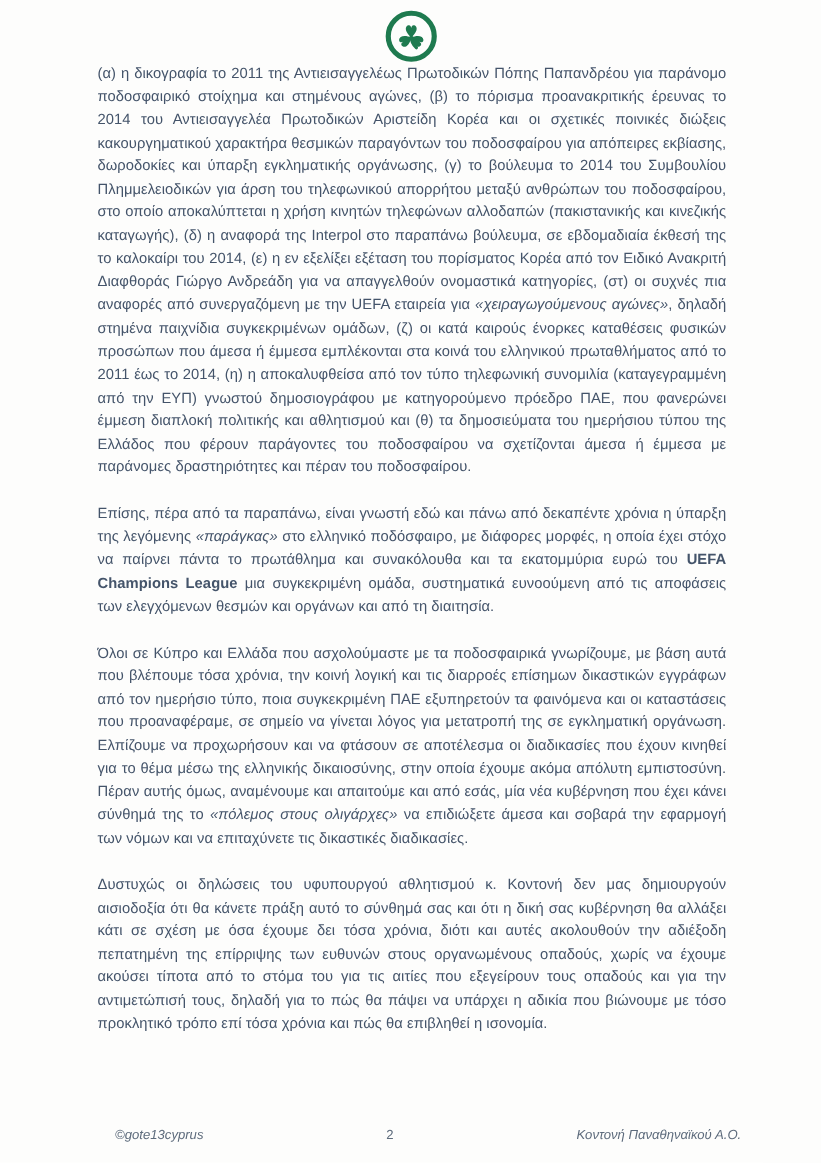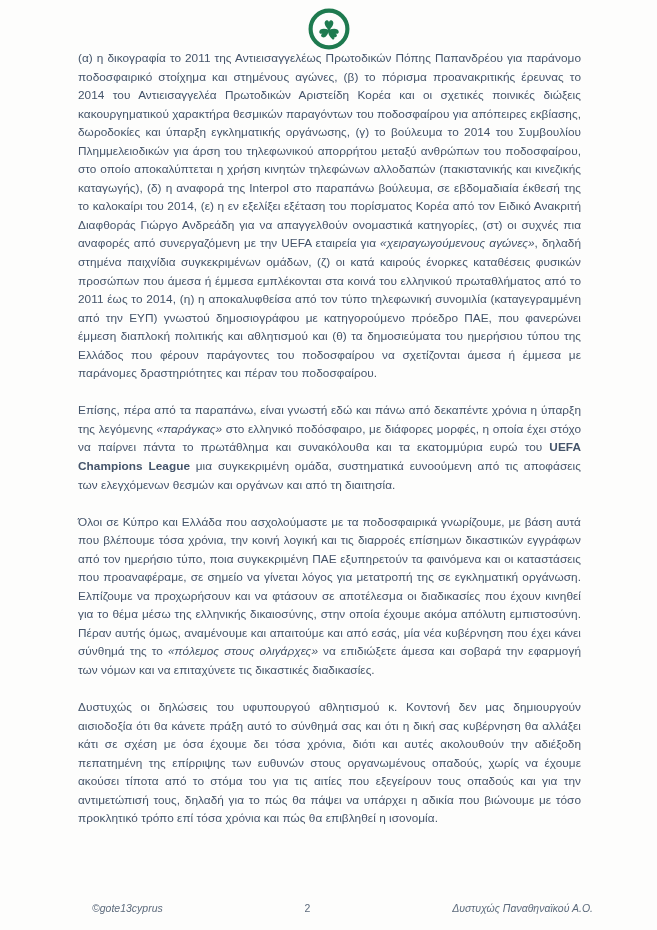--- a/index.html
+++ b/index.html
@@ -71,16 +71,16 @@
   <div class="content">
       <p class="para"><span>(α) η δικογραφία το 2011 της Αντιεισαγγελέως Πρωτοδικών Πόπης Παπανδρέου για παράνομο ποδοσφαιρικό στοίχημα και στημένους αγώνες, (β) το πόρισμα προανακριτικής έρευνας το 2014 του Αντιεισαγγελέα Πρωτοδικών Αριστείδη Κορέα και οι σχετικές ποινικές διώξεις κακουργηματικού χαρακτήρα θεσμικών παραγόντων του ποδοσφαίρου για απόπειρες εκβίασης, δωροδοκίες και ύπαρξη εγκληματικής οργάνωσης, (γ) το βούλευμα το 2014 του Συμβουλίου Πλημμελειοδικών για άρση του τηλεφωνικού απορρήτου μεταξύ ανθρώπων του ποδοσφαίρου, στο οποίο αποκαλύπτεται η χρήση κινητών τηλεφώνων αλλοδαπών (πακιστανικής και κινεζικής  καταγωγής), (δ) η αναφορά της Interpol στο παραπάνω βούλευμα, σε εβδομαδιαία έκθεσή της το καλοκαίρι του 2014, (ε) η εν εξελίξει εξέταση του πορίσματος Κορέα από τον Ειδικό Ανακριτή Διαφθοράς Γιώργο Ανδρεάδη για να απαγγελθούν ονομαστικά κατηγορίες, (στ) οι συχνές πια αναφορές από συνεργαζόμενη με την UEFA εταιρεία για </span><span class="it">«χειραγωγούμενους αγώνες»</span><span>, δηλαδή στημένα παιχνίδια συγκεκριμένων ομάδων, (ζ) οι κατά καιρούς ένορκες καταθέσεις φυσικών προσώπων που άμεσα ή έμμεσα εμπλέκονται στα κοινά του ελληνικού πρωταθλήματος από το 2011 έως το 2014, (η) η αποκαλυφθείσα από τον τύπο τηλεφωνική συνομιλία (καταγεγραμμένη από την ΕΥΠ) γνωστού δημοσιογράφου με κατηγορούμενο πρόεδρο ΠΑΕ, που φανερώνει έμμεση διαπλοκή πολιτικής και αθλητισμού και (θ) τα δημοσιεύματα του ημερήσιου τύπου της Ελλάδος που φέρουν παράγοντες του ποδοσφαίρου να σχετίζονται άμεσα ή έμμεσα με παράνομες δραστηριότητες και πέραν του ποδοσφαίρου.</span></p>
       <p class="para"><span>Επίσης, πέρα από τα παραπάνω, είναι γνωστή εδώ και πάνω από δεκαπέντε χρόνια η ύπαρξη της λεγόμενης </span><span class="it">«παράγκας»</span><span> στο ελληνικό ποδόσφαιρο, με διάφορες μορφές, η οποία έχει στόχο να παίρνει πάντα το πρωτάθλημα και συνακόλουθα και τα εκατομμύρια ευρώ του </span><span class="bd">UEFA Champions League</span><span> μια συγκεκριμένη ομάδα, συστηματικά ευνοούμενη από τις αποφάσεις των ελεγχόμενων θεσμών και οργάνων και από τη διαιτησία.</span></p>
       <p class="para"><span>Όλοι σε Κύπρο και Ελλάδα που ασχολούμαστε με τα ποδοσφαιρικά γνωρίζουμε, με βάση αυτά που βλέπουμε τόσα χρόνια, την κοινή λογική και τις διαρροές επίσημων δικαστικών εγγράφων από τον ημερήσιο τύπο, ποια συγκεκριμένη ΠΑΕ εξυπηρετούν τα φαινόμενα και οι καταστάσεις που προαναφέραμε, σε σημείο να γίνεται λόγος για μετατροπή της σε εγκληματική οργάνωση. Ελπίζουμε να προχωρήσουν και να φτάσουν σε αποτέλεσμα οι διαδικασίες που έχουν κινηθεί για το θέμα μέσω της ελληνικής δικαιοσύνης, στην οποία έχουμε ακόμα απόλυτη εμπιστοσύνη. Πέραν αυτής όμως, αναμένουμε και απαιτούμε και από εσάς, μία νέα κυβέρνηση που έχει κάνει σύνθημά της το </span><span class="it">«πόλεμος στους ολιγάρχες»</span><span> να επιδιώξετε άμεσα και σοβαρά την εφαρμογή των νόμων και να επιταχύνετε τις δικαστικές διαδικασίες.</span></p>
       <p class="para"><span>Δυστυχώς οι δηλώσεις του υφυπουργού αθλητισμού κ. Κοντονή δεν μας δημιουργούν αισιοδοξία ότι θα κάνετε πράξη αυτό το σύνθημά σας και ότι η δική σας κυβέρνηση θα αλλάξει κάτι σε σχέση με όσα έχουμε δει τόσα χρόνια, διότι και αυτές ακολουθούν την αδιέξοδη πεπατημένη της επίρριψης των ευθυνών στους οργανωμένους οπαδούς, χωρίς να έχουμε ακούσει τίποτα από το στόμα του για τις αιτίες που εξεγείρουν τους οπαδούς και για την αντιμετώπισή τους, δηλαδή για το πώς θα πάψει να υπάρχει η αδικία που βιώνουμε με τόσο προκλητικό τρόπο επί τόσα χρόνια και πώς θα επιβληθεί η ισονομία.</span></p>
     </div>
 
   <div class="footer">
     <span class="side">©gote13cyprus</span>
     <span class="pagenum">2</span>
-    <span class="side">Δυστυχώς Παναθηναϊκού Α.Ο.</span>
+    <span class="side">Κοντονή Παναθηναϊκού Α.Ο.</span>
   </div>
 
 </div>
 
 </body></html>

